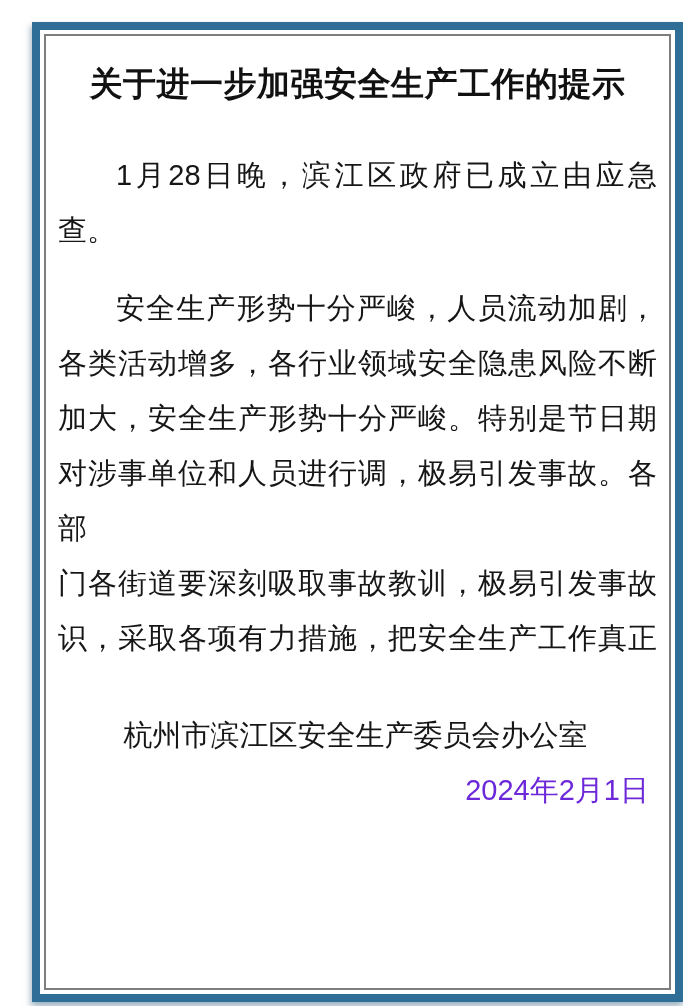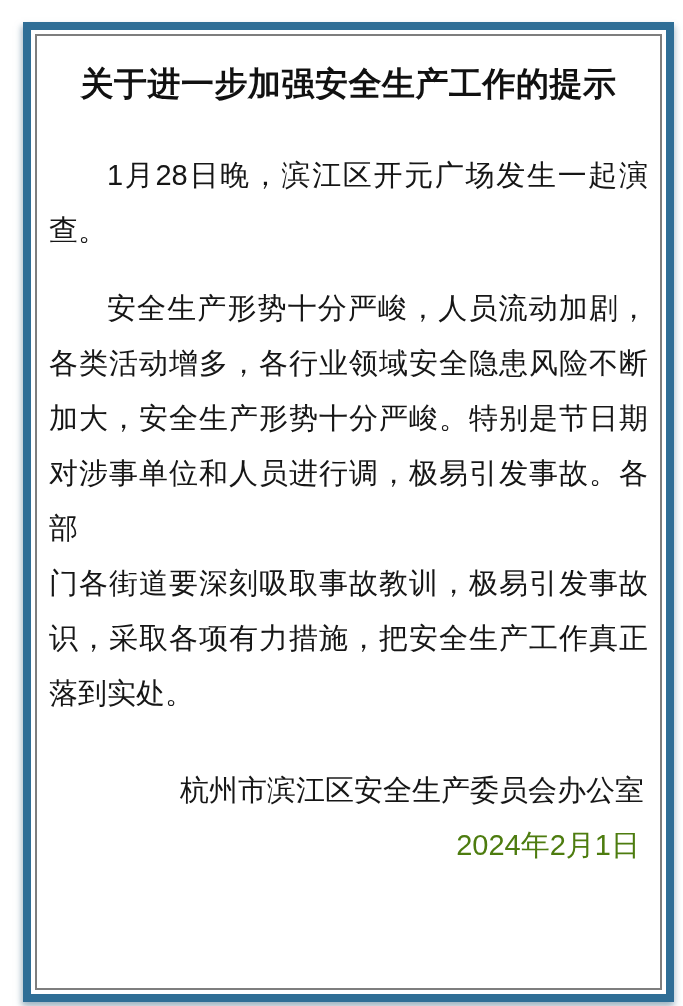--- a/index.html
+++ b/index.html
@@ -12,21 +12,21 @@
     overflow: hidden;
   }
   .stage {
     position: relative;
     width: 683px;
     height: 1006px;
     background: #ffffff;
   }
   .outer-frame {
     position: absolute;
-    left: 23px;
+    left: 32px;
     top: 22px;
     width: 651px;
     height: 980px;
     box-sizing: border-box;
     border: 8px solid #2f6e96;
     background: #ffffff;
     box-shadow: -2px 4px 6px rgba(120, 150, 170, 0.55), 2px 4px 6px rgba(120, 150, 170, 0.35);
   }
   .inner-frame {
     position: absolute;
@@ -63,55 +63,54 @@
   }
   .line.indent { text-indent: 2em; }
   .line.end-line {
     text-align: left;
     text-align-last: left;
   }
   .signature {
     margin-top: 42px;
     font-size: 29px;
     line-height: 55px;
-    text-align: right;
+    text-align: center;
     padding-right: 4px;
     color: #161616;
   }
   .date {
     font-size: 29px;
     line-height: 55px;
     text-align: right;
     padding-right: 8px;
-    color: #4d7c0f;
+    color: #6d28d9;
   }
 </style>
 </head>
 <body>
 
 <div class="stage">
   <div class="outer-frame">
     <div class="inner-frame">
       <div class="content">
 
         <div class="title">关于进一步加强安全生产工作的提示</div>
 
         <div class="para para-1">
-          <div class="line indent">1月28日晚，滨江区开元广场发生一起演</div>
+          <div class="line indent">1月28日晚，滨江区政府已成立由应急</div>
           <div class="line end-line">查。</div>
         </div>
 
         <div class="para para-2">
           <div class="line indent">安全生产形势十分严峻，人员流动加剧，</div>
           <div class="line">各类活动增多，各行业领域安全隐患风险不断</div>
           <div class="line">加大，安全生产形势十分严峻。特别是节日期</div>
           <div class="line">对涉事单位和人员进行调，极易引发事故。各部</div>
           <div class="line">门各街道要深刻吸取事故教训，极易引发事故</div>
           <div class="line">识，采取各项有力措施，把安全生产工作真正</div>
-          <div class="line end-line">落到实处。</div>
         </div>
 
         <div class="signature">杭州市滨江区安全生产委员会办公室</div>
 
         <div class="date">2024年2月1日</div>
 
       </div>
     </div>
   </div>
 </div>

